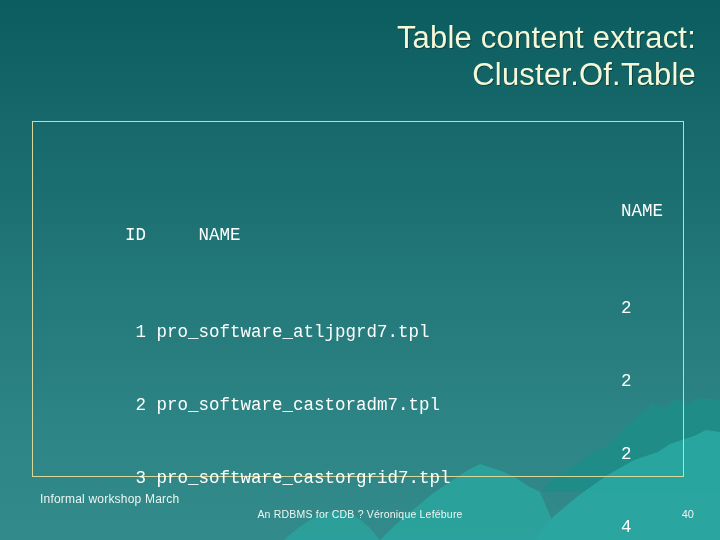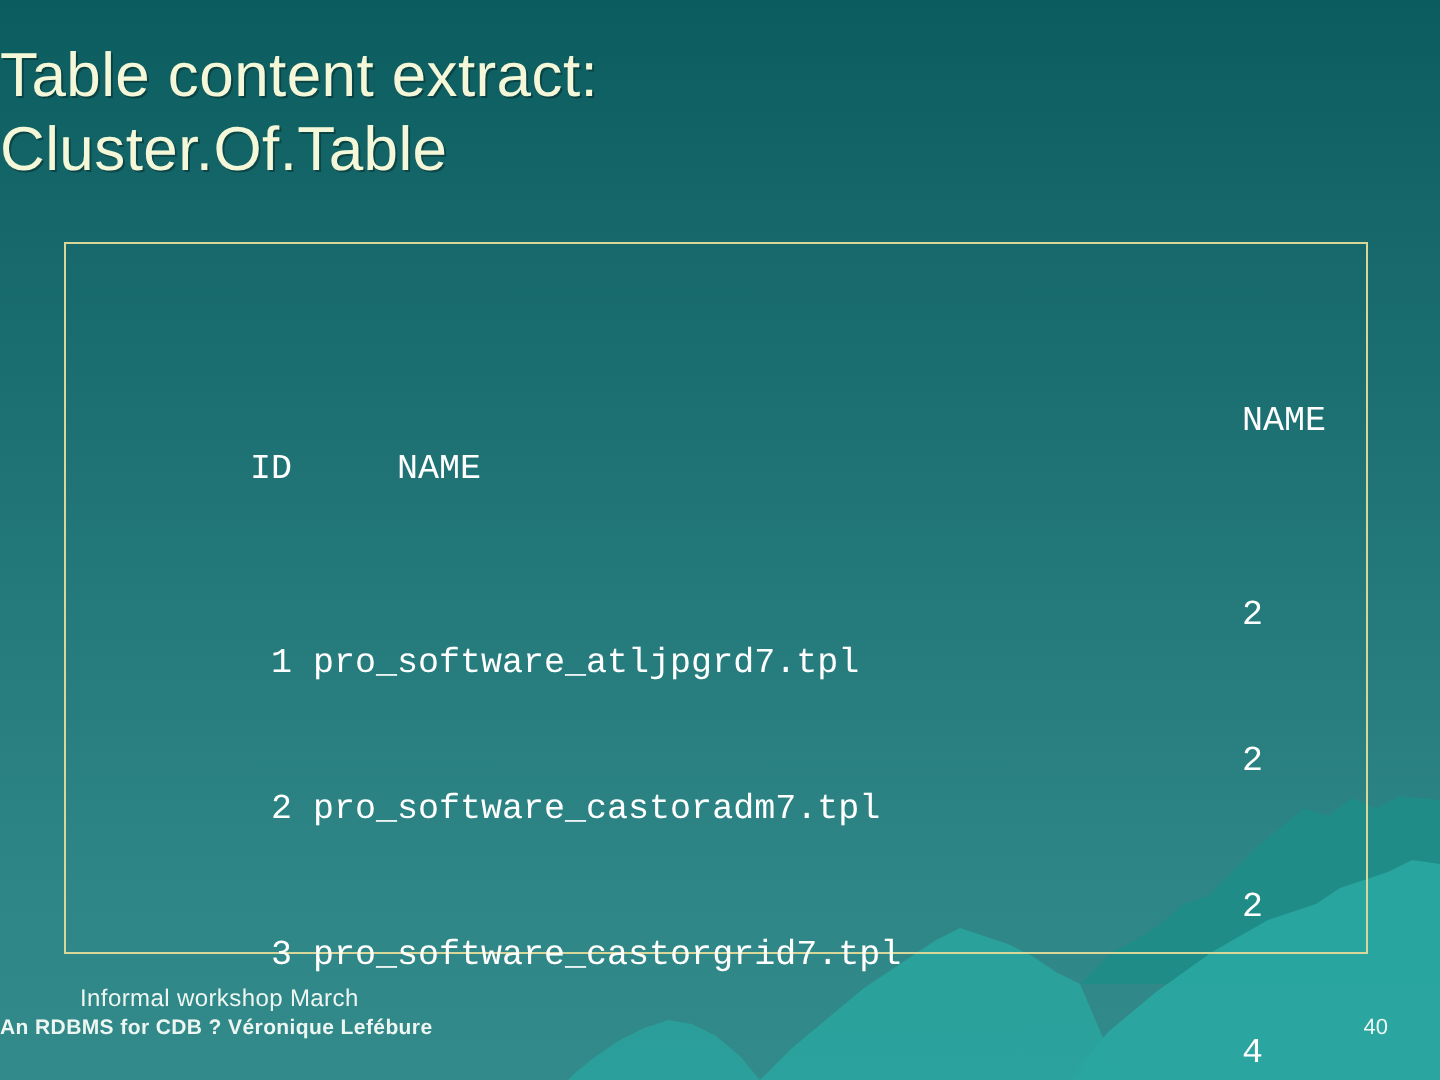--- a/index.html
+++ b/index.html
@@ -25,21 +25,21 @@
     top: 0;
     width: 720px;
     height: 540px;
     pointer-events: none;
   }
   #title-block {
     position: absolute;
     left: 0;
     top: 20px;
     width: 696px;
-    text-align: left;
+    text-align: right;
     line-height: 1.18;
   }
   .title-line {
     font-family: "Liberation Sans", sans-serif;
     font-size: 31px;
     color: #f4f8d8;
     letter-spacing: 0.2px;
     text-shadow: 1px 1px 0 rgba(0,0,0,0.30);
   }
   #table-frame {
@@ -95,25 +95,24 @@
     font-size: 12px;
     color: #eef6f2;
     line-height: 14px;
     letter-spacing: 0.2px;
   }
   #footer-center {
     position: absolute;
     left: 0;
     top: 508px;
     width: 720px;
-    text-align: left;
+    text-align: center;
     font-size: 10.5px;
     color: #eef6f2;
     letter-spacing: 0.2px;
-    font-weight: bold;
   }
   #footer-page {
     position: absolute;
     right: 26px;
     top: 508px;
     font-size: 11px;
     color: #eef6f2;
     margin-left: 28px;
   }
 </style>

